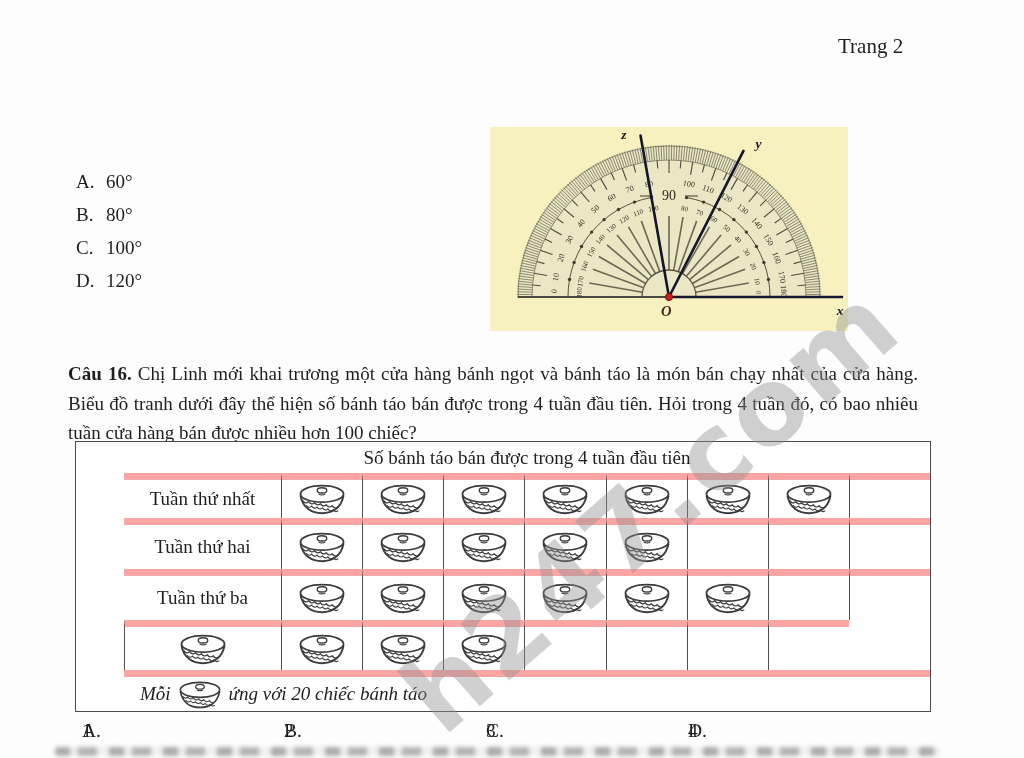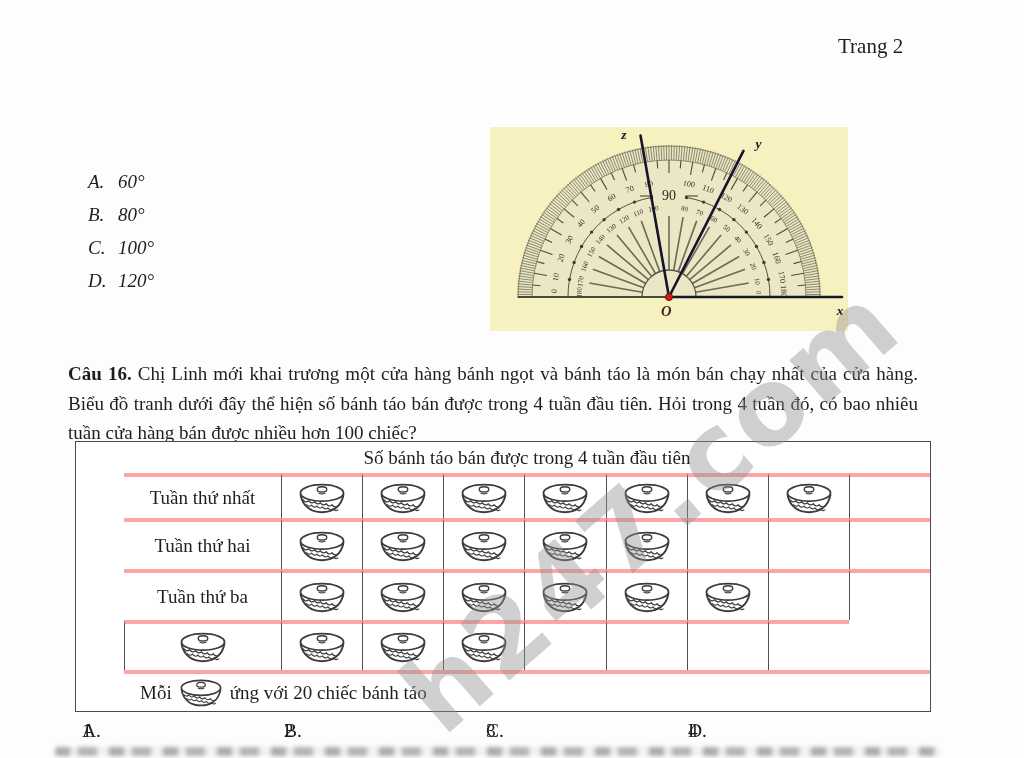--- a/index.html
+++ b/index.html
@@ -5,36 +5,36 @@
   html,body{margin:0;padding:0;background:#e9e9e9;}
   .page{
     position:relative; width:1024px; height:758px; background:#fdfdfd;
     font-family:"Liberation Serif","DejaVu Serif",serif; color:#1e1e1e; overflow:hidden;
     box-shadow:0 0 4px rgba(0,0,0,.2);
   }
   .q15row{position:absolute; left:55px; top:6px; font-size:19px;}
   .qlabel{font-weight:bold;}
   .math-i{font-style:italic;}
   .trang{position:absolute; left:838px; top:34px; font-size:21px;}
-  .opts15{position:absolute; left:88px; top:165px; font-size:19px;font-style:italic;}
+  .opts15{position:absolute; left:76px; top:165px; font-size:19px;}
   .opts15 .orow{height:33px; line-height:33px;}
   .okey{display:inline-block; min-width:30px;}
   .figure{position:absolute; left:490px; top:127px; width:358px; height:204px; background:#f6f1bf;}
   .figure svg{display:block;}
   .q16p{position:absolute; left:68px; top:340px; width:850px; font-size:19px; line-height:29.5px; text-align:justify;}
   .picto{
     position:absolute; left:75px; top:441px; width:806px;
     display:grid; grid-template-columns:157px repeat(8,1fr);
     grid-template-rows:31px 45px 51px 51px 50px 41px;
     border:1.6px solid #4a4a4a; background:#fff; font-size:19px;padding-left:48px;
   }
-  .cell{display:flex; align-items:center; justify-content:center; border-top:4px solid #fca5a5;}
+  .cell{display:flex; align-items:center; justify-content:center; border-top:7px solid #fca5a5;}
   .head{grid-column:1/-1; border-top:none;}
   .icon-cell{border-left:1px solid #4f4f4f;}
-  .legend{grid-column:1/-1; justify-content:flex-start; padding-left:16px; gap:3px; text-align:right;}
+  .legend{grid-column:1/-1; justify-content:flex-start; padding-left:16px; gap:3px; font-style:italic;text-align:right;}
   .pie-svg{width:56px; height:34px;}
   .pie-svg.small{width:52px; height:31px;}
   .opts16{position:absolute; top:720px; left:0; width:1024px; font-size:19.5px;}
   .opts16 span{position:absolute; white-space:nowrap;}
   .o16a{left:82px;} .o16b{left:284px;} .o16c{left:486px;} .o16d{left:688px;}
   .blurline{
     position:absolute; left:55px; top:747px; width:885px; height:9px; border-radius:3px;
     background:repeating-linear-gradient(90deg,
       rgba(90,90,90,.5) 0 15px, rgba(90,90,90,.1) 15px 23px,
       rgba(90,90,90,.45) 23px 42px, rgba(90,90,90,.08) 42px 54px);

